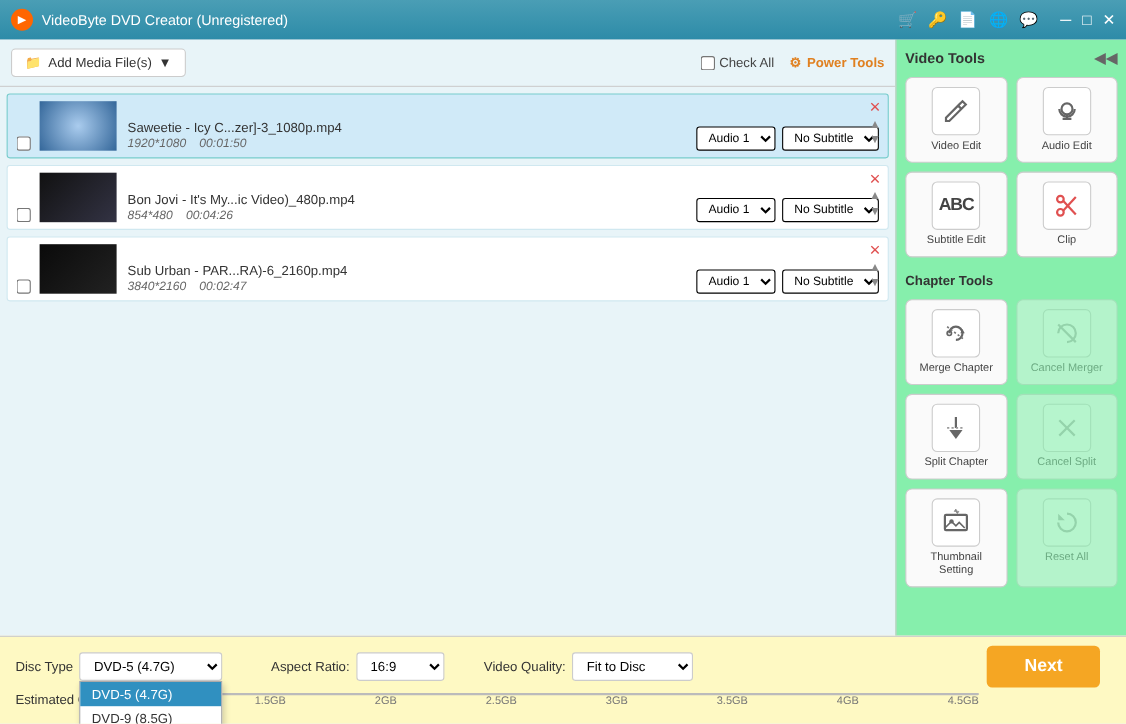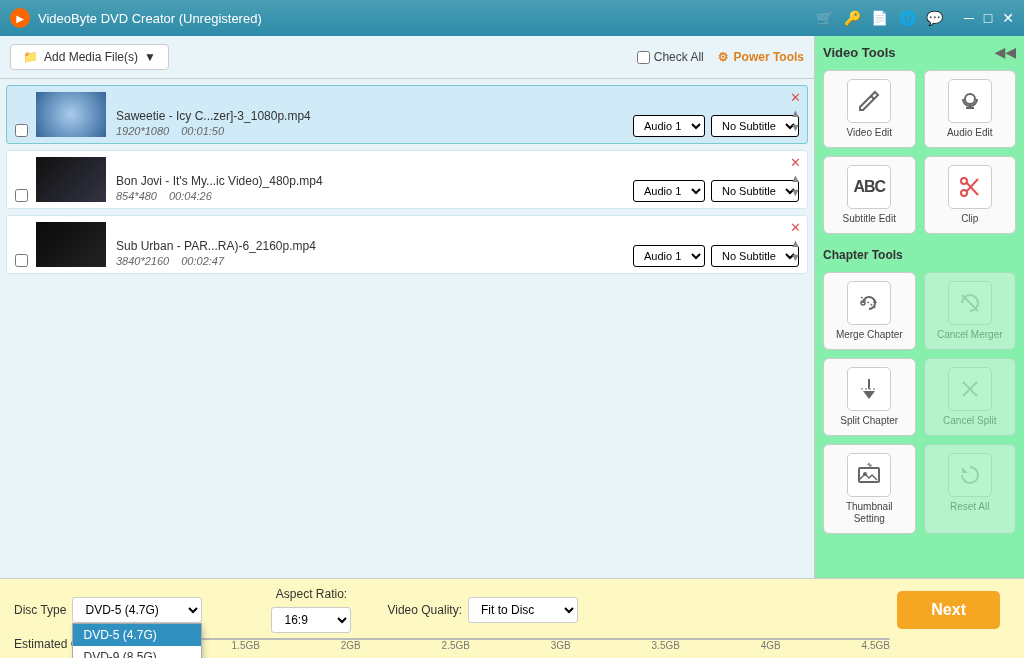--- a/index.html
+++ b/index.html
@@ -346,21 +346,21 @@
             </select>
             
             <div style="position:absolute; top:100%; left:0; z-index:200; background:white; border:1px solid #aaa; width:130px; box-shadow:2px 3px 6px rgba(0,0,0,0.2);">
               <div style="padding:4px 10px; background:#3090c0; color:white; font-size:12px; cursor:pointer;">DVD-5 (4.7G)</div>
               <div style="padding:4px 10px; font-size:12px; cursor:pointer;">DVD-9 (8.5G)</div>
 
             </div>
           </div>
         </div>
 
-        <div class="bottom-field" style="margin-left:53px;flex-direction:column;">
+        <div class="bottom-field" style="margin-left:28px;">
           <span>Aspect Ratio:</span>
           <select class="bottom-select" style="min-width:80px;">
             <option>16:9</option>
             <option>4:3</option>
           </select>
         </div>
 
         <div class="bottom-field" style="margin-left:20px;">
           <span>Video Quality:</span>
           <select class="bottom-select" style="min-width:110px;">

